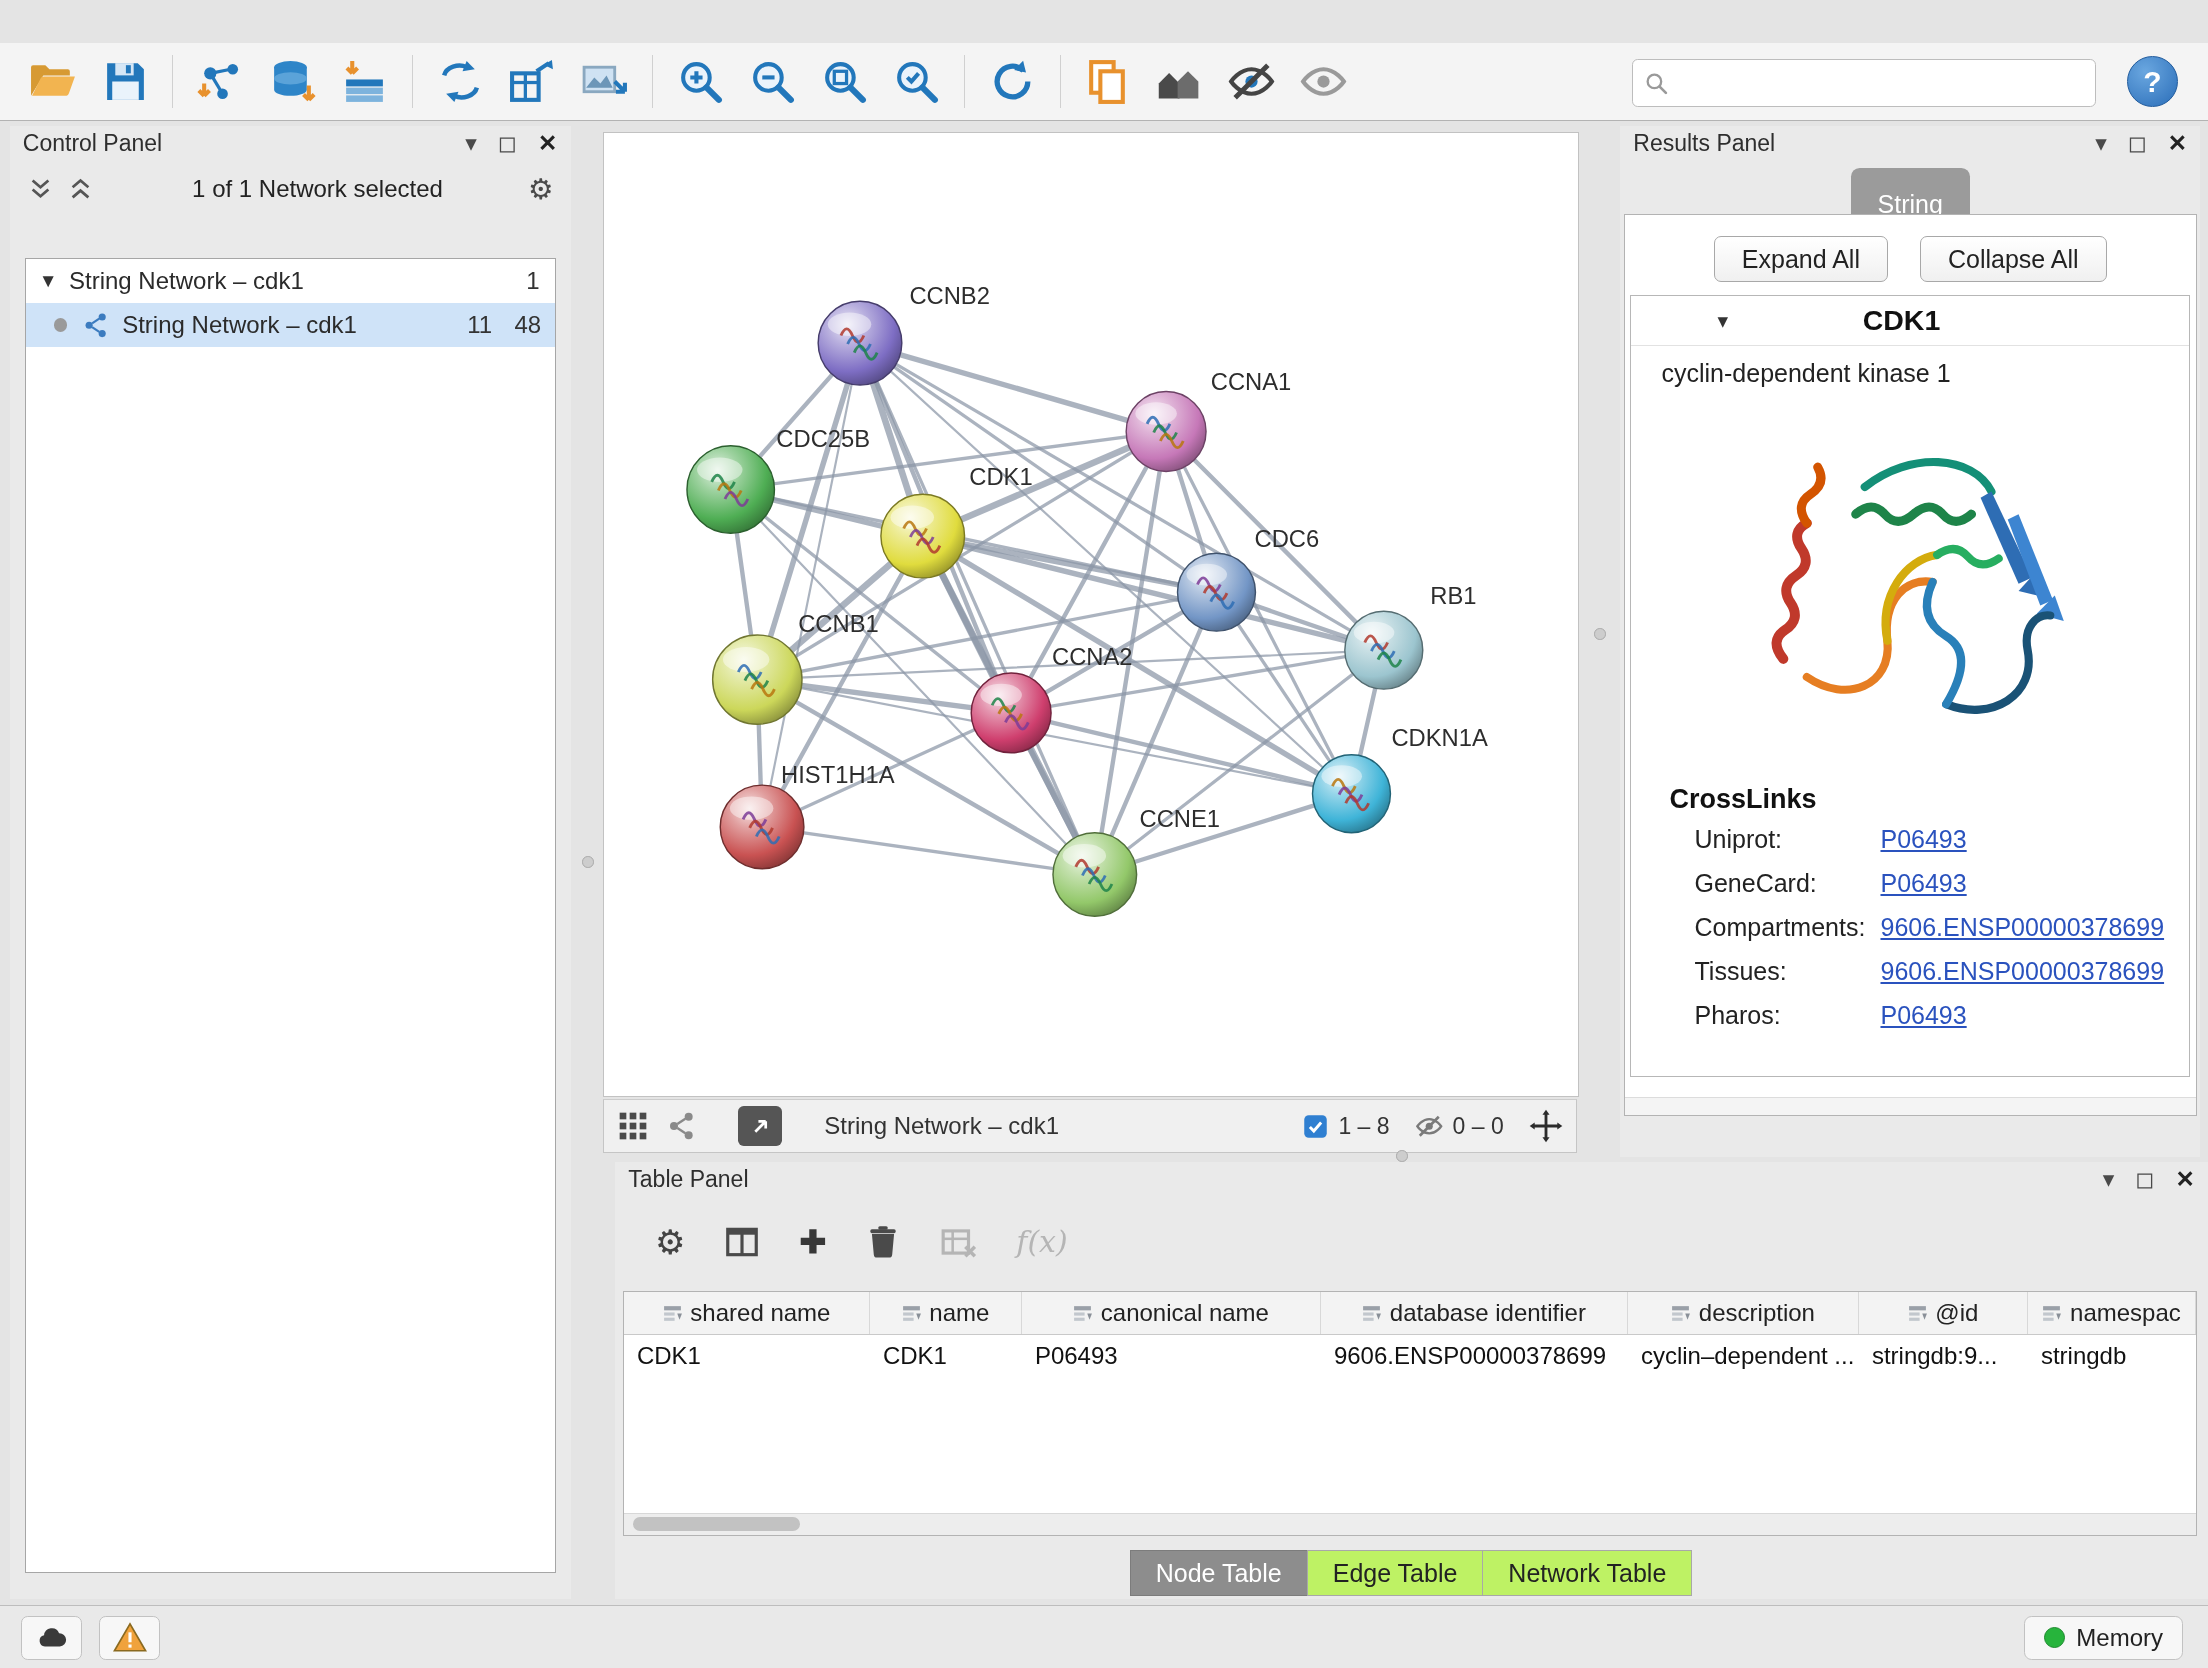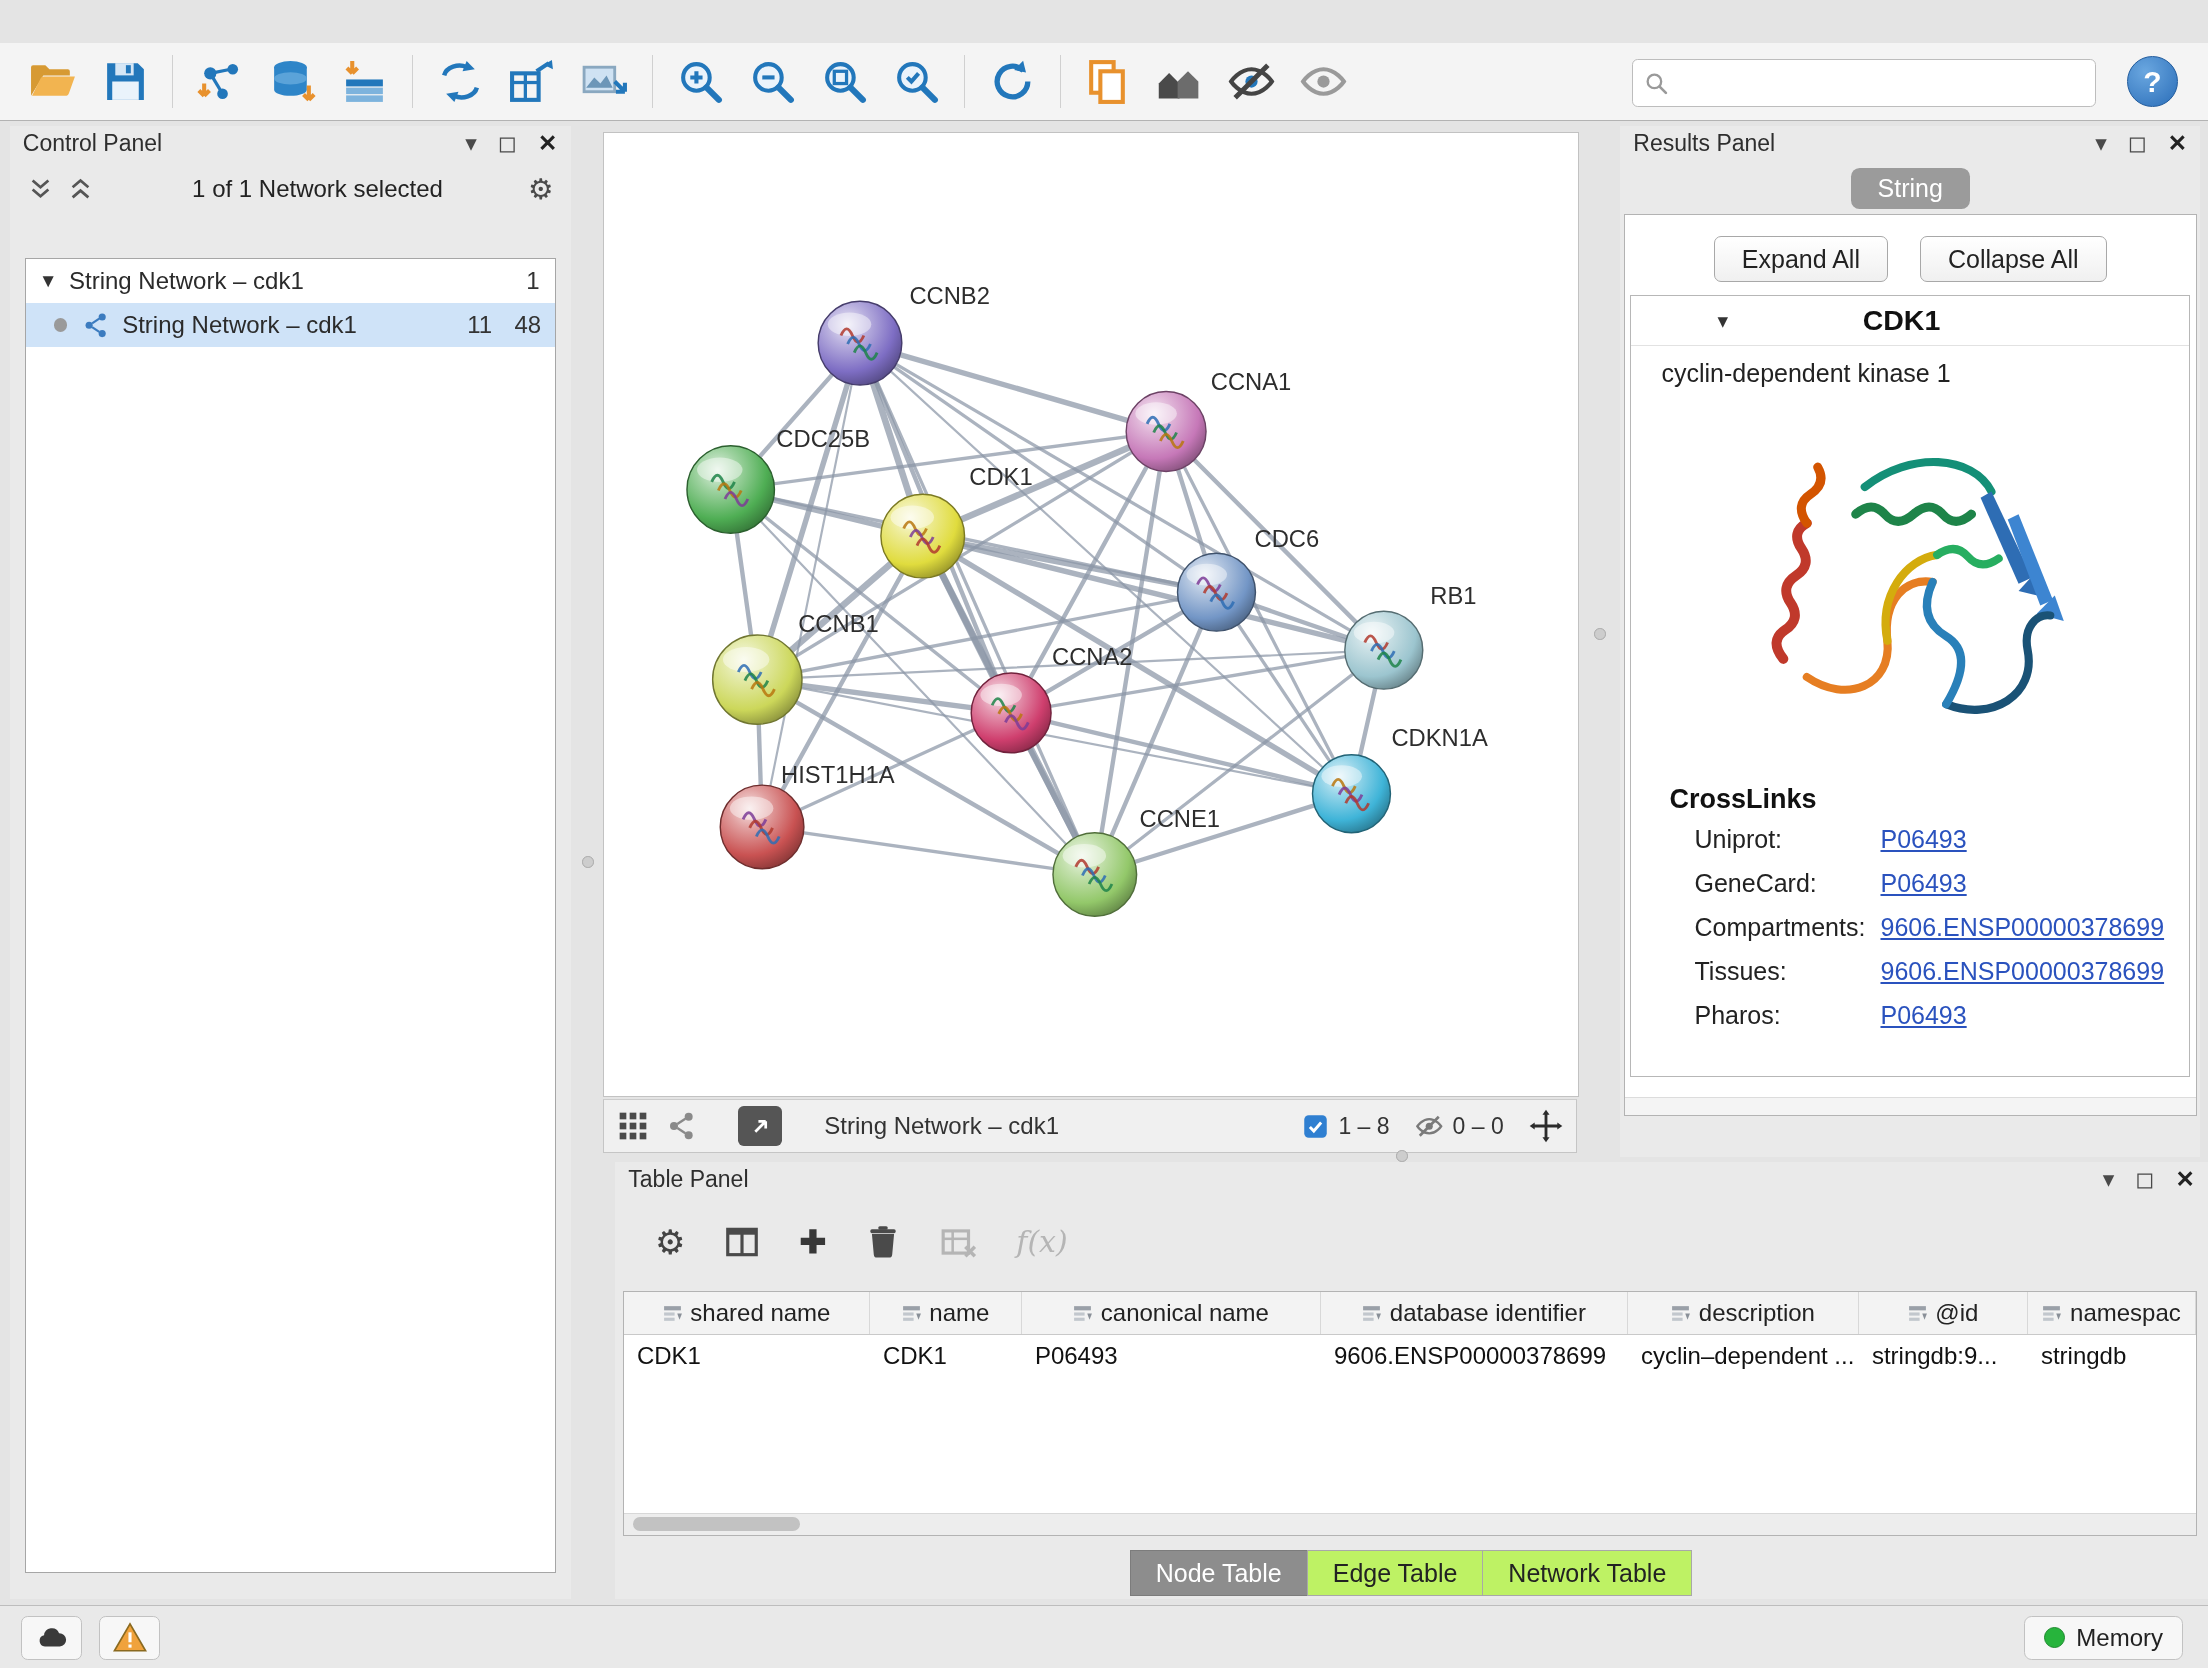--- a/index.html
+++ b/index.html
@@ -56,21 +56,21 @@
   .net-canvas{position:absolute;left:0;top:0;width:974px;height:963px;background:#fff;border:1px solid #c2c2c2;}
   .net-toolbar{position:absolute;left:0;bottom:0;width:974px;height:54px;background:#f0f0f0;border:1px solid #c5c5c5;border-top:1px solid #cccccc;display:flex;align-items:center;padding:0 13.3px;box-sizing:border-box;gap:17px;}
   .net-toolbar svg{flex:0 0 auto;}
   .nt-label{font-size:24px;color:#333;margin-left:25px;}
   .nt-counts{display:flex;align-items:center;gap:9.5px;font-size:23px;color:#333;}
   .nt-right{margin-left:auto;display:flex;align-items:center;gap:25px;}
   .darkbtn{width:44px;height:40px;background:#555;border-radius:5.7px;display:flex;align-items:center;justify-content:center;margin-left:23px;}
 
   
   .results-panel{position:absolute;left:1620px;top:126px;right:7.6px;height:1031px;background:#eaeaea;}
-  .string-pill{margin:7.6px auto 0 auto;width:fit-content;background:#9b9b9b;color:#fff;font-size:25px;padding:6px 27px;border-radius:8.6px;}
+  .string-pill{margin:7.6px auto 0 auto;width:fit-content;background:#9b9b9b;color:#fff;font-size:25px;padding:22px 27px;border-radius:8.6px;text-decoration:underline;}
   .rp-box{position:absolute;left:3.8px;right:3.8px;top:88px;height:900px;background:#fff;border:1px solid #b3b3b3;}
   .rp-buttons{display:flex;justify-content:center;gap:32px;margin-top:21px;}
   .rp-btn{font-size:25px;padding:7.6px 27px;background:linear-gradient(#ffffff,#f0f0f0);border:1px solid #a8a8a8;border-radius:7px;color:#222;}
   .gene-card{position:absolute;left:5.7px;right:5.7px;top:80px;bottom:38px;border:1px solid #b7b7b7;overflow:hidden;}
   .gene-head{display:flex;align-items:center;height:49px;border-bottom:1px solid #e2e2e2;}
   .gene-head .tri{margin-left:86px;font-size:21px;color:#333;}
   .gene-name{flex:1;text-align:center;font-size:28.5px;font-weight:bold;color:#111;margin-right:114px;}
   .gene-desc{font-size:25px;color:#222;margin:13.3px 0 0 30px;}
   .protein-img{display:block;margin:17px auto 0 auto;width:380px;height:354px;}
   .cl-title{font-size:27px;font-weight:bold;color:#111;margin:25px 0 9.5px 38px;}

